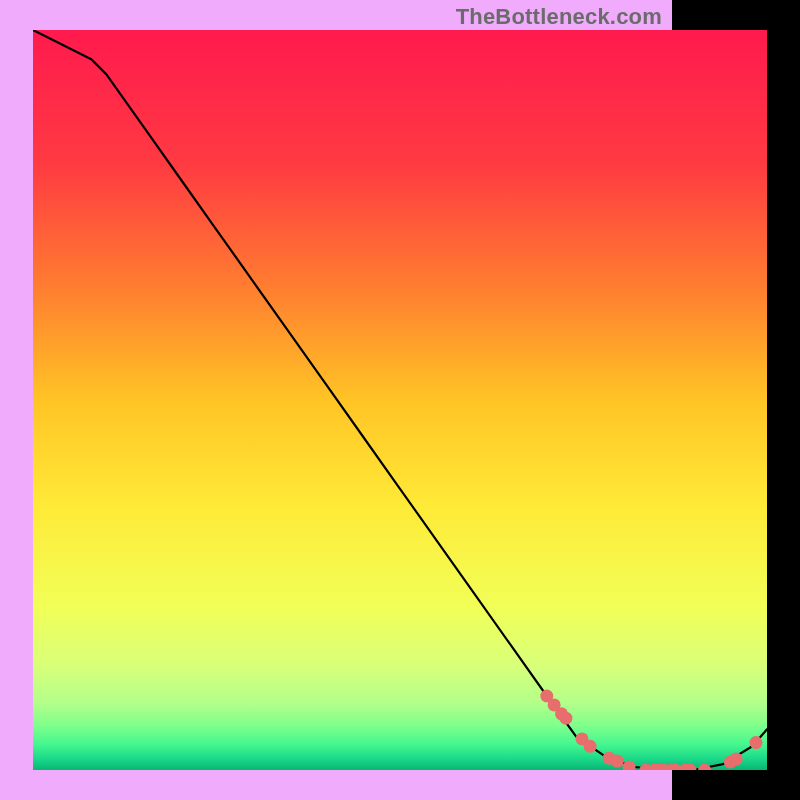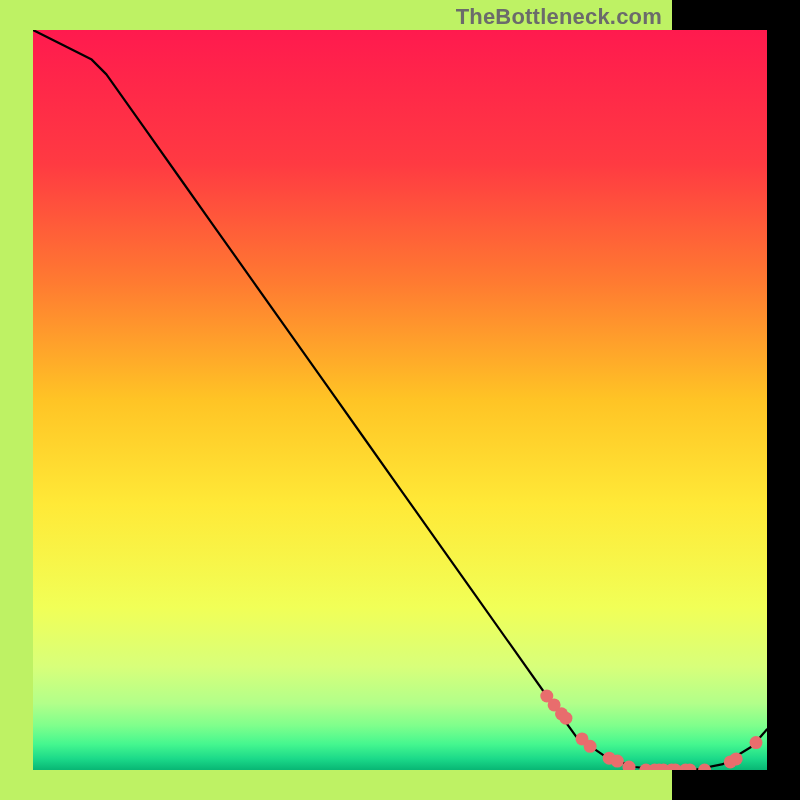--- a/index.html
+++ b/index.html
@@ -7,21 +7,21 @@
     padding: 0;
     width: 800px;
     height: 800px;
     background: #000;
     overflow: hidden;
   }
   .stage {
     position: relative;
     width: 672px;
     height: 800px;
-    background: #bef264;
+    background: #f0abfc;
     text-align: right;
   }
   svg {
     position: absolute;
     top: 0;
     left: 0;
   }
   .watermark {
     position: absolute;
     top: 4px;

